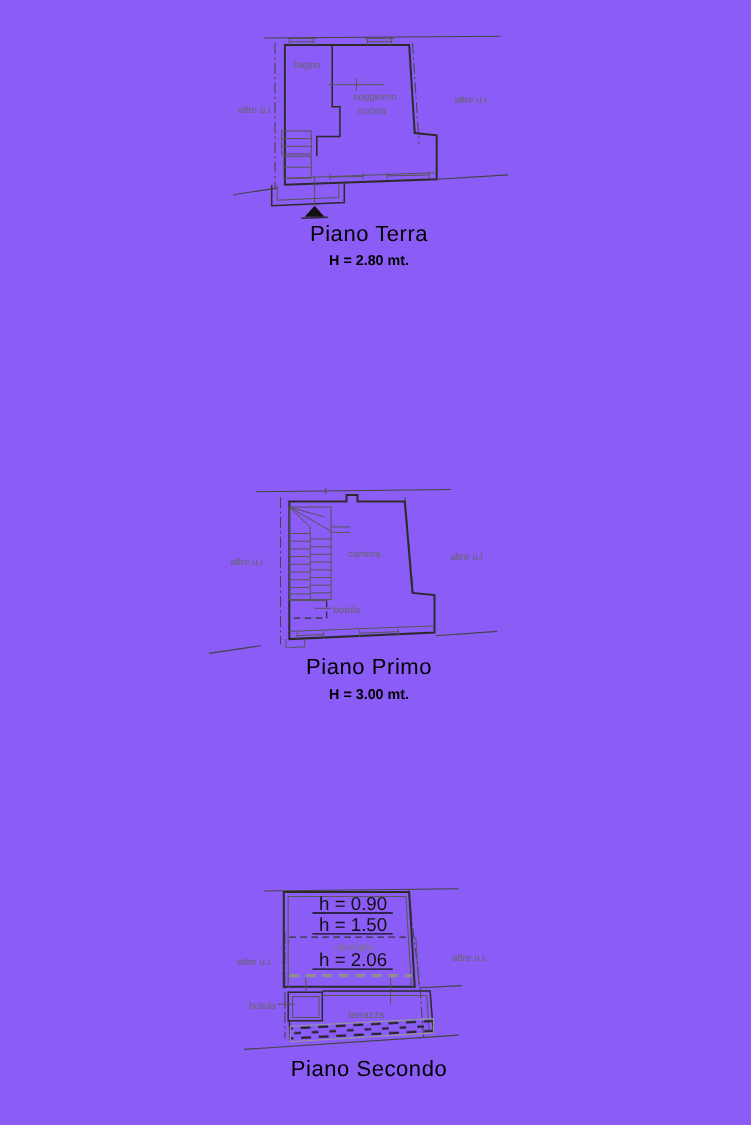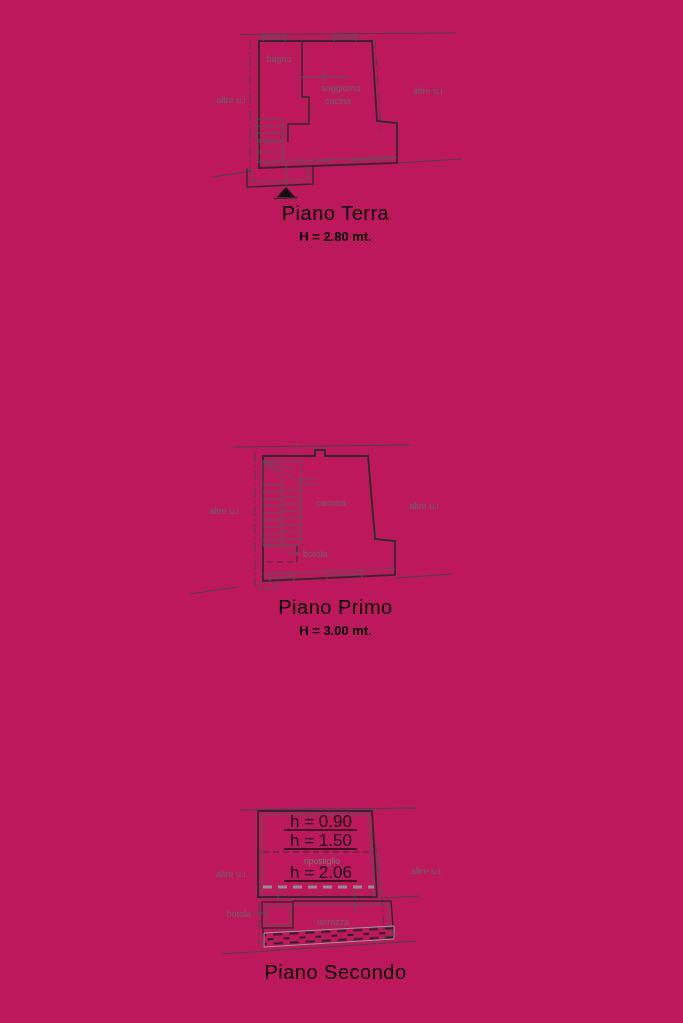--- a/index.html
+++ b/index.html
@@ -1,16 +1,16 @@
 <!DOCTYPE html>
 <html><head>
 <meta charset="utf-8">
 <style>
   html,body{margin:0;padding:0;background:#fff;}
-  .page{position:relative;width:683px;height:1023px;background:#be185d;overflow:hidden;
+  .page{position:relative;width:683px;height:1023px;background:#8b5cf6;overflow:hidden;
         font-family:"Liberation Sans",sans-serif;}
   svg{position:absolute;left:0;top:0;}
   
   .wall{fill:none;stroke:#2b2b2b;stroke-width:1.8;}
   .wall2{fill:none;stroke:#2b2b2b;stroke-width:1.4;}
   .thin{fill:none;stroke:#555;stroke-width:0.9;}
   .ctx{fill:none;stroke:#444;stroke-width:1;}
   .dashdot{fill:none;stroke:#444;stroke-width:0.9;stroke-dasharray:10 3 2 3;}
   .dashed{fill:none;stroke:#333;stroke-width:1.2;stroke-dasharray:6 4;}
   .graydash{fill:none;stroke:#8f8f8f;stroke-width:3;stroke-dasharray:9 6;}

